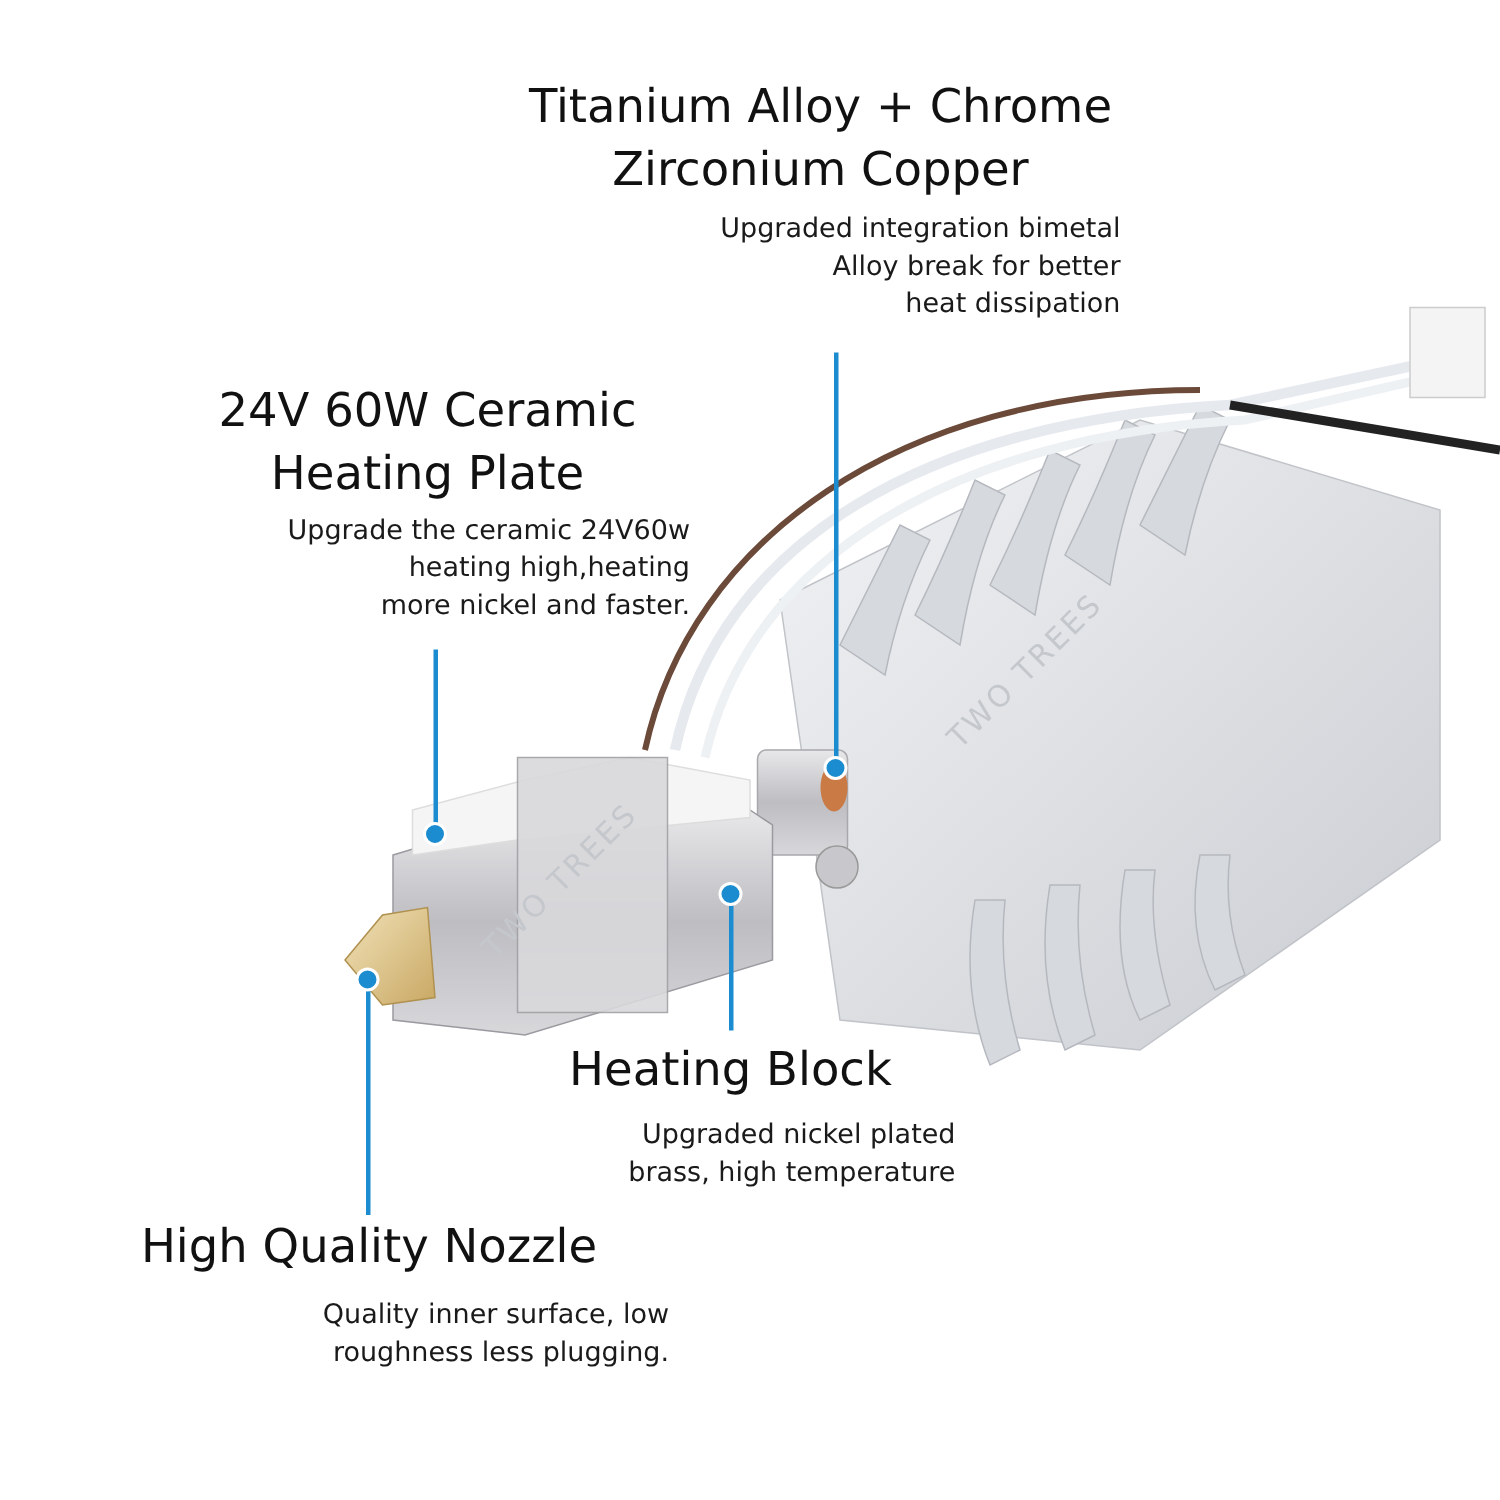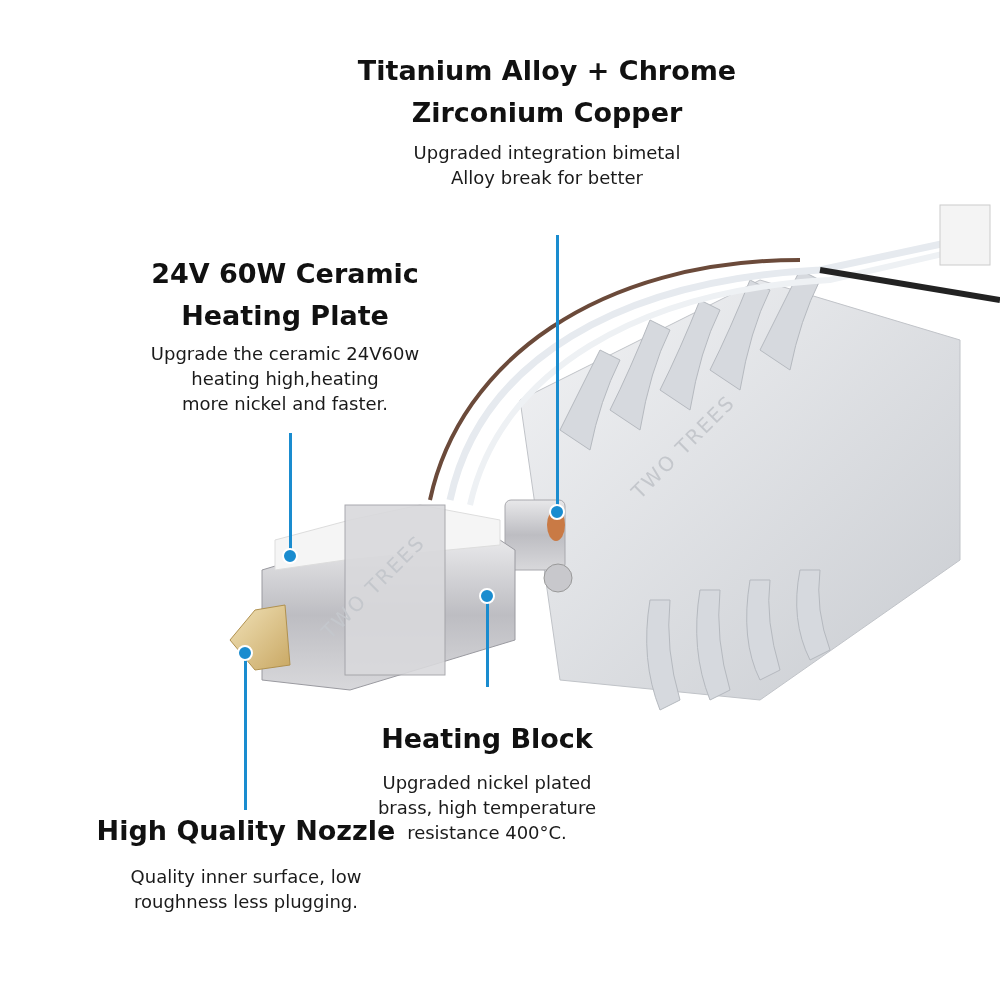--- a/index.html
+++ b/index.html
@@ -1,20 +1,20 @@
 <!DOCTYPE html>
 <html><head>
 <meta charset="utf-8">
 <style>
   html, body { margin:0; padding:0; background:#ffffff; }
   body { width:1000px; height:1000px; position:relative; overflow:hidden;
          font-family:"DejaVu Sans", "Liberation Sans", sans-serif; color:#111; }
   .block { position:absolute; text-align:center; }
-  .title { font-weight:bold; font-size:27px; line-height:42px; color:#111; }
-  .desc { font-size:18px; line-height:25px; color:#1a1a1a; }
+  .title { font-weight:normal; font-size:31px; line-height:42px; color:#111; }
+  .desc { font-size:18px; line-height:25px; color:#1a1a1a;text-align:right; }
   .line { position:absolute; width:3px; background:#1a8ccf; }
   .dot { position:absolute; width:12px; height:12px; border-radius:50%;
          background:#1a8ccf; border:2px solid #fff; box-sizing:content-box; }
   .product { position:absolute; left:0; top:0; width:1000px; height:1000px; }
 </style>
 </head>
 <body>
 
 <svg class="product" viewBox="0 0 1000 1000">
   <defs>
@@ -81,37 +81,37 @@
 
 <div class="line" style="left:244px; top:652px; height:158px;"></div>
 <div class="dot" style="left:237px; top:645px;"></div>
 
 <div class="block" style="left:347px; top:50px; width:400px;">
   <div class="title">Titanium Alloy + Chrome</div>
   <div class="title">Zirconium Copper</div>
   <div style="height:6px"></div>
   <div class="desc">Upgraded integration bimetal</div>
   <div class="desc">Alloy break for better</div>
+  <div class="desc">heat dissipation</div>
 </div>
 
 <div class="block" style="left:110px; top:253px; width:350px;">
   <div class="title">24V 60W Ceramic</div>
   <div class="title">Heating Plate</div>
   <div style="height:4px"></div>
   <div class="desc">Upgrade the ceramic 24V60w</div>
   <div class="desc">heating high,heating</div>
   <div class="desc">more nickel and faster.</div>
 </div>
 
-<div class="block" style="left:337px; top:692px; width:300px;margin-top:26px;">
+<div class="block" style="left:337px; top:692px; width:300px;">
   <div class="title">Heating Block</div>
   <div style="height:10px"></div>
   <div class="desc">Upgraded nickel plated</div>
   <div class="desc">brass, high temperature</div>
-  <div class="desc">resistance 400°C.</div>
 </div>
 
 <div class="block" style="left:46px; top:810px; width:400px;">
   <div class="title">High Quality Nozzle</div>
   <div style="height:12px"></div>
   <div class="desc">Quality inner surface, low</div>
   <div class="desc">roughness less plugging.</div>
 </div>
 
 </body></html>

